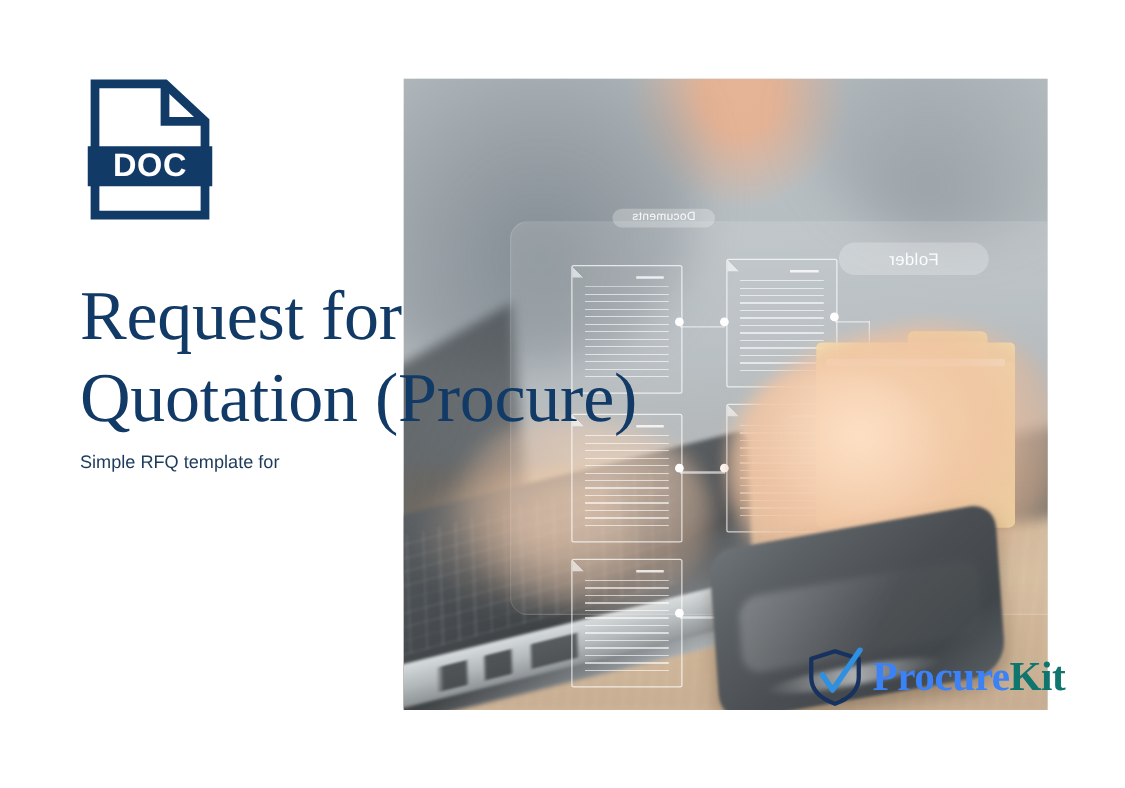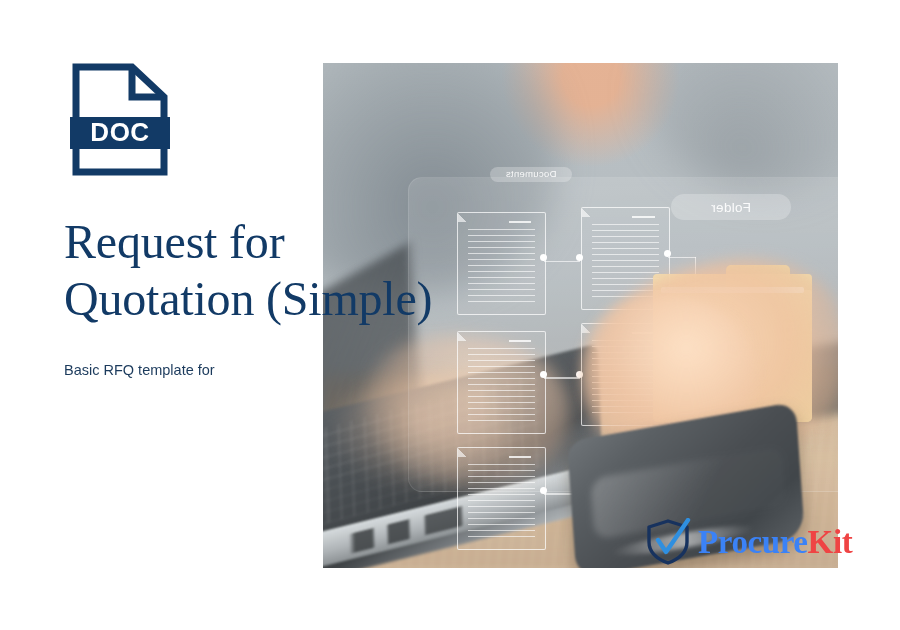--- a/index.html
+++ b/index.html
@@ -32,21 +32,21 @@
   }
   .doc-icon svg { display: block; }
 
   
   .title {
     position: absolute;
     left: 64px;
     top: 182px;
     width: 530px;
     font-family: "Liberation Serif", "DejaVu Serif", serif;
-    font-size: 48px;
+    font-size: 56px;
     line-height: 1.18;
     color: #123A66;
     letter-spacing: -0.2px;
     font-weight: 400;
     z-index: 6;
   }
   .title .t-line { display: block; white-space: nowrap; }
 
   
   .subtitle {
@@ -444,45 +444,45 @@
   .logo-shield { width: 46px; height: 48px; display: block; }
   .logo-text {
     font-family: "Liberation Serif", "DejaVu Serif", serif;
     font-size: 33px;
     font-weight: 700;
     line-height: 1;
     white-space: nowrap;
     letter-spacing: -0.4px;
   }
   .logo-text .lt-procure { color: #3b82f6; }
-  .logo-text .lt-kit { color: #ef4444; }
+  .logo-text .lt-kit { color: #0f766e; }
 </style>
 </head>
 <body>
 
 <div class="page">
 
   <div class="doc-icon">
     <svg viewBox="0 0 100 113" width="100" height="113" aria-hidden="true">
 
       <path d="M6 4 H62 L94 34 V109 H6 Z" fill="#ffffff" stroke="#123A66" stroke-width="7" stroke-linejoin="miter"></path>
       <path d="M62 4 V34 H94" fill="none" stroke="#123A66" stroke-width="7" stroke-linejoin="miter"></path>
 
       <rect x="0" y="54" width="100" height="32" fill="#123A66"></rect>
       <text x="50" y="78" text-anchor="middle" font-family="Liberation Sans, sans-serif" font-size="26" font-weight="700" fill="#ffffff" letter-spacing="0.5">DOC</text>
     </svg>
   </div>
 
   <h1 class="title">
     <span class="t-line">Request for</span>
-    <span class="t-line">Quotation (Simple)</span>
+    <span class="t-line">Quotation (Procure)</span>
   </h1>
 
   <p class="subtitle">
-    <span class="s-line">Basic RFQ template for</span>
+    <span class="s-line">Simple RFQ template for</span>
   </p>
 
   <div class="photo">
 
     <div class="scene-bg"></div>
     <div class="scene-torso"></div>
     <div class="scene-torso2"></div>
     <div class="scene-desk"></div>
     <div class="scene-desk-grain"></div>
 

